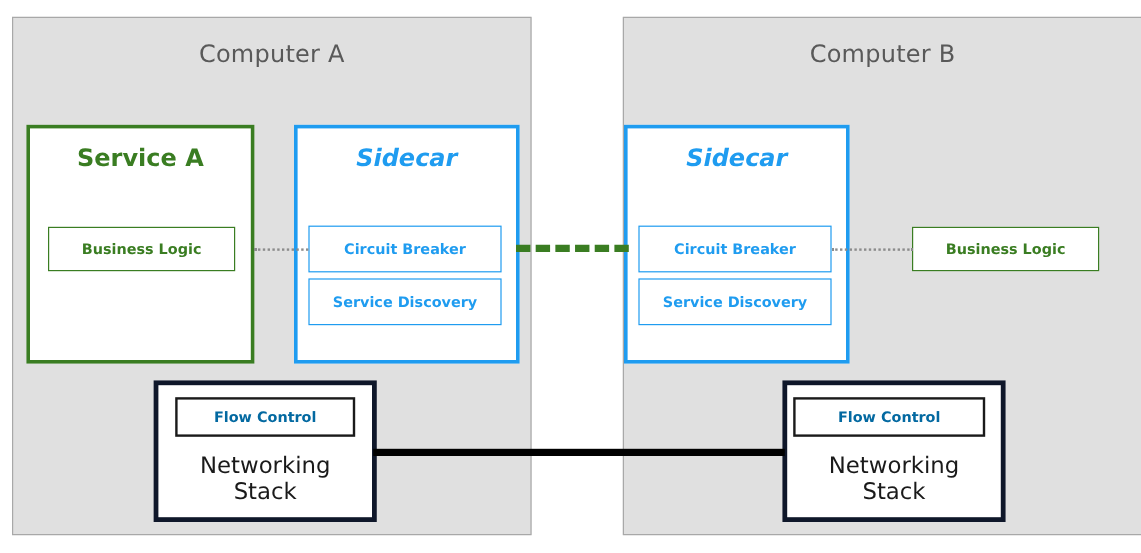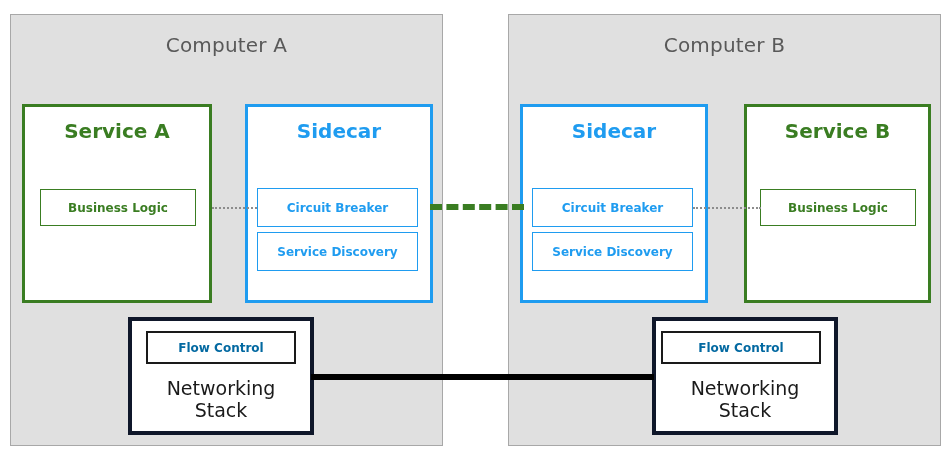--- a/index.html
+++ b/index.html
@@ -21,21 +21,21 @@
   }
 
   
   .computer-panel {
     position: absolute;
     background: #e0e0e0;
     border: 1px solid #a8a8a8;
     box-sizing: border-box;
   }
   #panel-a { left: 10px;  top: 14px; width: 433px; height: 432px; }
-  #panel-b { left: 508px; top: 14px; width: 433px; height: 432px; }
+  #panel-b { left: 519px; top: 14px; width: 433px; height: 432px; }
 
   .panel-title {
     position: absolute;
     top: 18px;
     left: 0;
     right: 0;
     text-align: center;
     font-size: 20px;
     color: #595959;
     letter-spacing: 0.2px;
@@ -53,21 +53,21 @@
   .component-title {
     position: absolute;
     top: 12px;
     left: 0;
     right: 0;
     text-align: center;
     font-size: 20px;
     font-weight: bold;
   }
   .component-title.green { color: #3a7d22; }
-  .component-title.blue  { color: #1f9cf0; }
+  .component-title.blue  { color: #1f9cf0; font-style: italic; }
 
   
   .sub-box {
     position: absolute;
     background: #ffffff;
     box-sizing: border-box;
     display: flex;
     align-items: center;
     justify-content: center;
     font-size: 12px;
@@ -143,23 +143,20 @@
   <div class="computer-panel" id="panel-b">
     <div class="panel-title">Computer B</div>
   </div>
 
   <div class="component-box blue" style="left:520px; top:104px; width:188px; height:199px;">
     <div class="component-title blue">Sidecar</div>
   </div>
   <div class="sub-box blue" style="left:532px; top:188px; width:161px; height:39px;">Circuit Breaker</div>
   <div class="sub-box blue" style="left:532px; top:232px; width:161px; height:39px;">Service Discovery</div>
 
-  <div class="component-box green" style="left:744px; top:104px; width:187px; height:199px;">
-    <div class="component-title green">Service B</div>
-  </div>
   <div class="sub-box green" style="left:760px; top:189px; width:156px; height:37px;">Business Logic</div>
 
   <div class="netstack-box" style="left:652px; top:317px; width:186px; height:118px;">
     <div class="netstack-label">
       <span>Networking</span><br>
       <span>Stack</span>
     </div>
   </div>
   <div class="sub-box black" style="left:661px; top:331px; width:160px; height:33px;">Flow Control</div>
 

